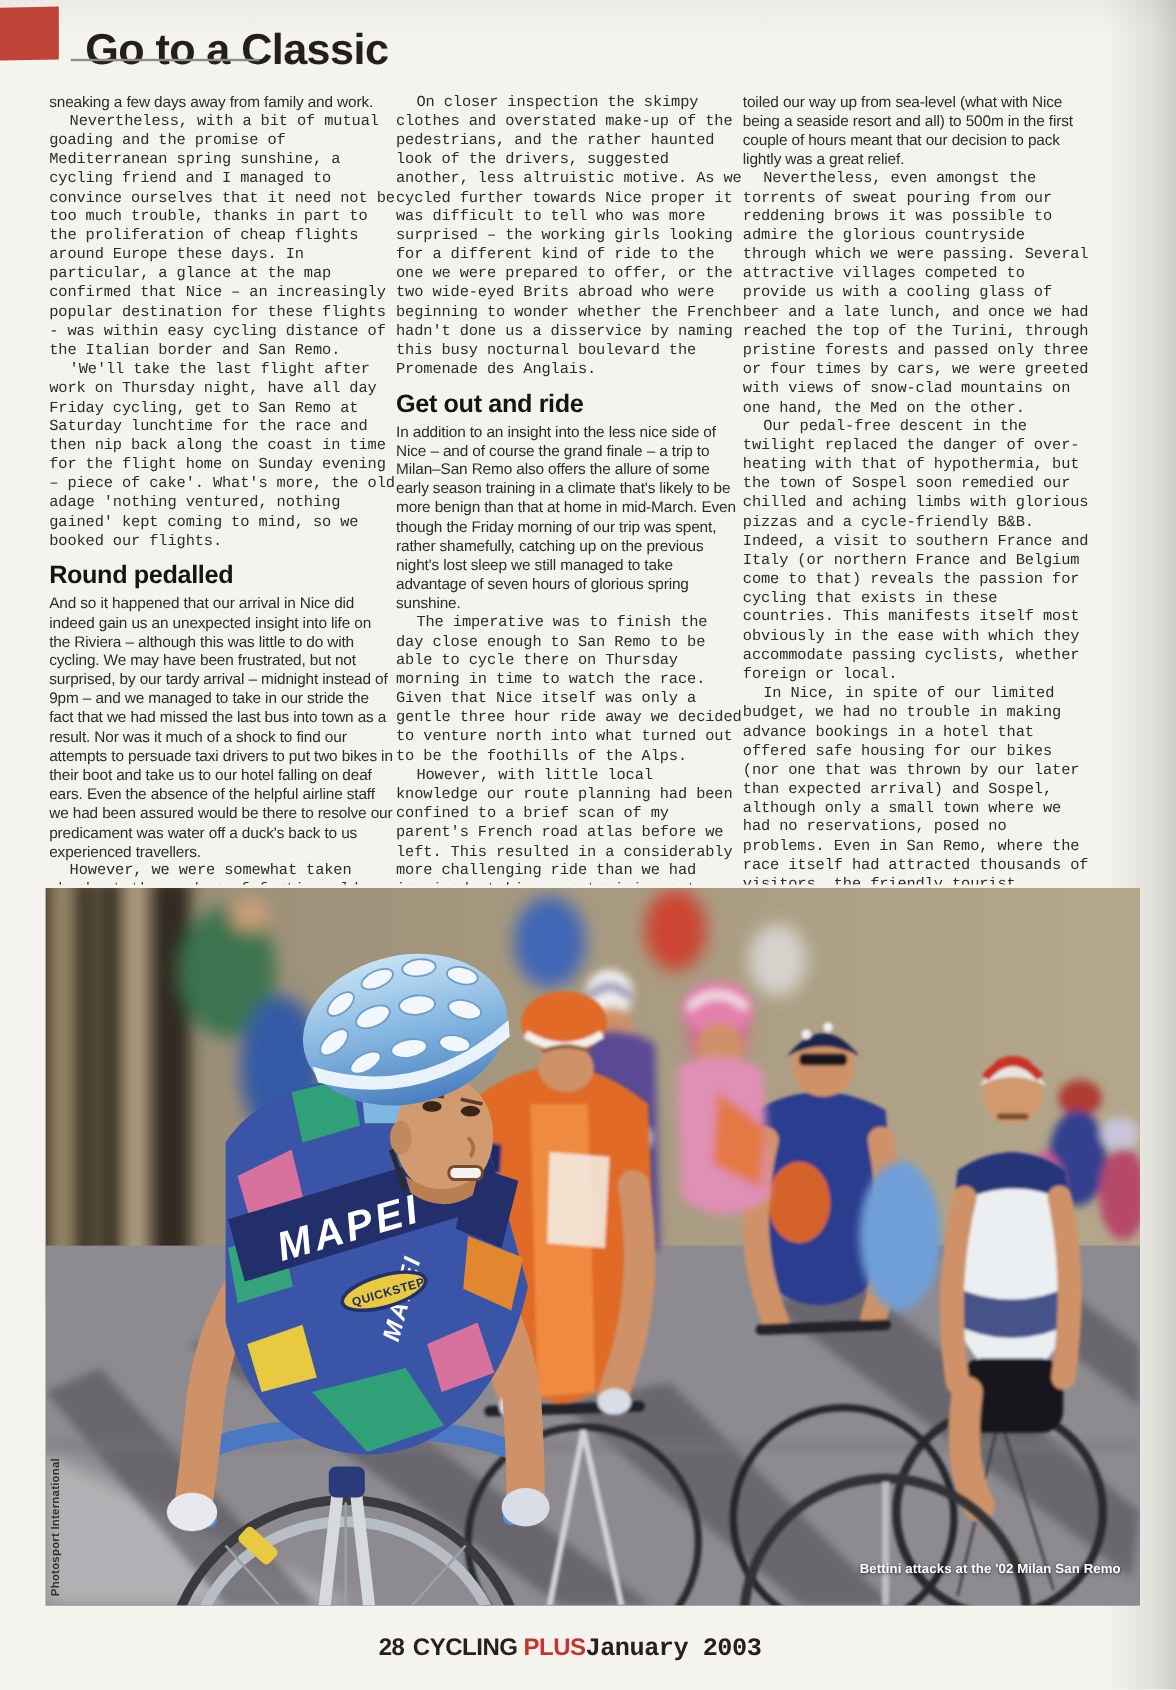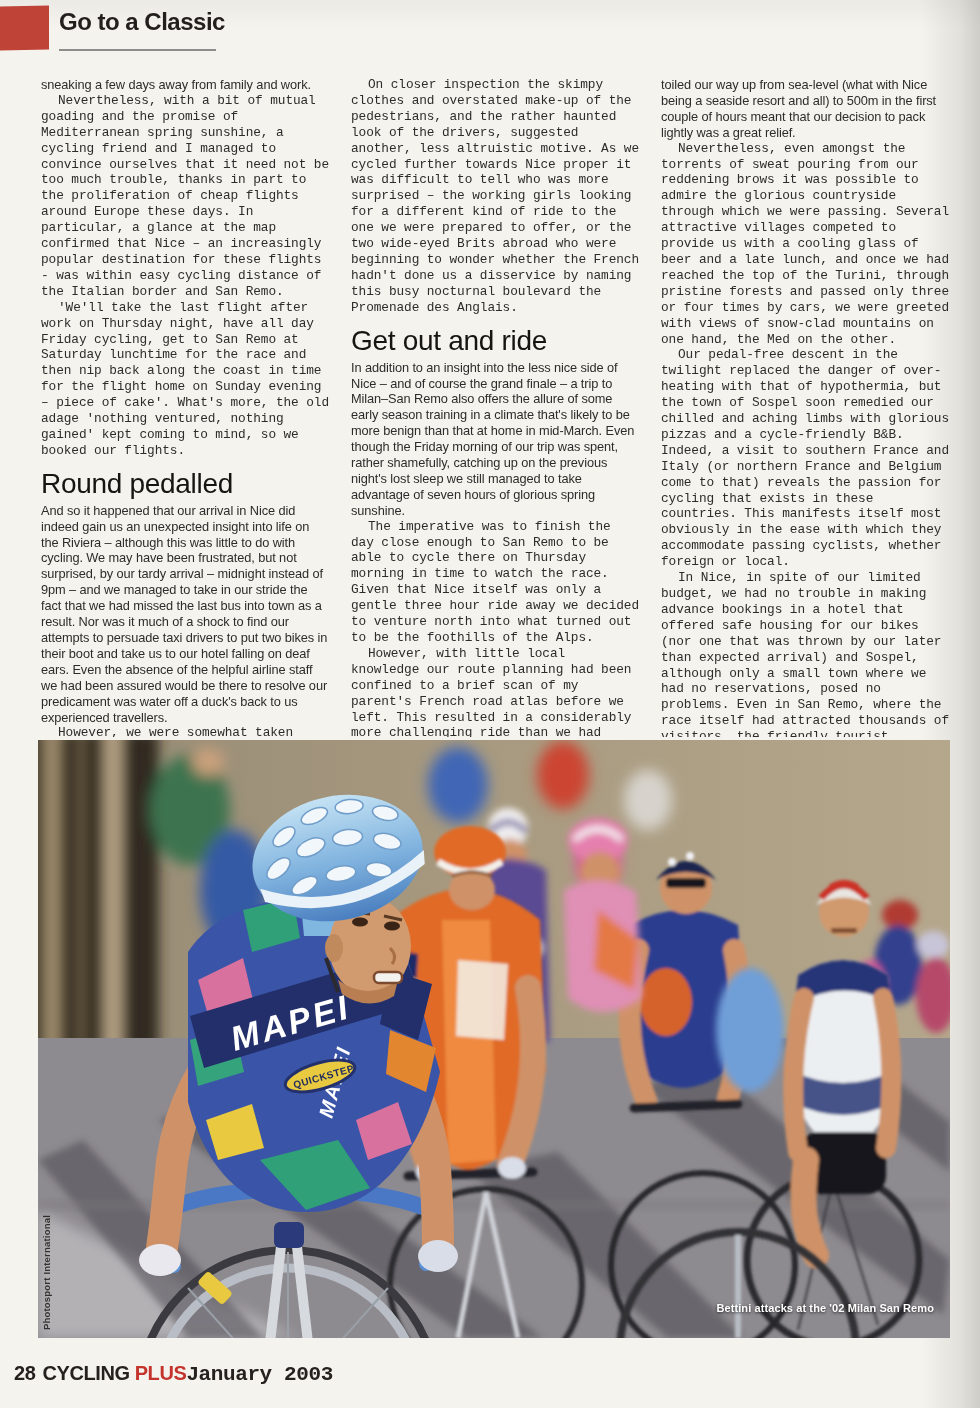--- a/index.html
+++ b/index.html
@@ -14,38 +14,38 @@
       linear-gradient(to right, rgba(0,0,0,0) 0%, rgba(0,0,0,0) 94%, rgba(90,88,84,.12) 98%, rgba(70,68,64,.22) 100%),
       linear-gradient(to bottom, rgba(0,0,0,.04) 0%, rgba(0,0,0,0) 2%),
       #f4f3ee;
   }
   
   .kicker-box{
     position:absolute;left:0;top:6px;width:49px;height:44px;
     background:#bf4437;transform:skewY(-1.2deg);
   }
   .section-title{
-    position:absolute;left:59px;top:8px;margin:0;
-    font-size:24px;font-weight:bold;color:#221f1d;letter-spacing:-0.5px;
+    position:absolute;left:59px;top:8px;margin:12px;
+    font-size:36px;font-weight:bold;color:#221f1d;letter-spacing:-0.5px;
   }
   .title-rule{
     position:absolute;left:59px;top:49px;width:157px;height:2px;background:#8d8d8b;
   }
   
   .columns{
     position:absolute;left:41px;top:77px;width:909px;height:660px;overflow:hidden;
-    display:grid;grid-template-columns:289px 289px 289px;column-gap:21px;
+    display:grid;grid-template-columns:289px 289px 289px;
   }
   .para{
     margin:0;font-size:12.8px;line-height:15.9px;color:#2e2c2a;
     letter-spacing:-0.1px;
   }
   .para.indent{text-indent:17px;font-family:Liberation Mono, monospace;}
   .subhead{
-    margin:9px 0 3px 0;font-size:28px;font-weight:normal;color:#171512;
+    margin:9px 0 3px 0;font-size:21px;font-weight:bold;color:#171512;
     letter-spacing:-0.3px;
   }
   
   .photo{
     position:absolute;left:38px;top:740px;width:912px;height:598px;margin:0;
     background:#8e8b90;overflow:hidden;
   }
   .photo svg{display:block;width:912px;height:598px;}
   .photo-credit{
     position:absolute;left:3px;bottom:8px;
@@ -55,21 +55,21 @@
   }
   .photo-caption{
     position:absolute;right:16px;bottom:24px;
     font-size:11px;font-weight:bold;color:#ffffff;
     text-shadow:0 1px 3px rgba(0,0,0,.75);
     letter-spacing:.1px;
   }
   
   .folio{
     position:absolute;left:14px;right:44px;top:1362px;
-    display:flex;justify-content:flex-start;align-items:baseline;
+    display:flex;justify-content:center;align-items:baseline;
   }
   .folio-left{font-size:20px;font-weight:bold;color:#26211f;letter-spacing:-0.4px;}
   .folio-left .mag{margin-left:7px;}
   .folio-left .plus{color:#c5342c;margin-left:5px;}
   .folio-right{font-size:21px;font-weight:bold;color:#26211f;letter-spacing:-0.4px;font-family:Liberation Mono, monospace;}
 </style>
 </head>
 <body>
 
 <div class="page">

